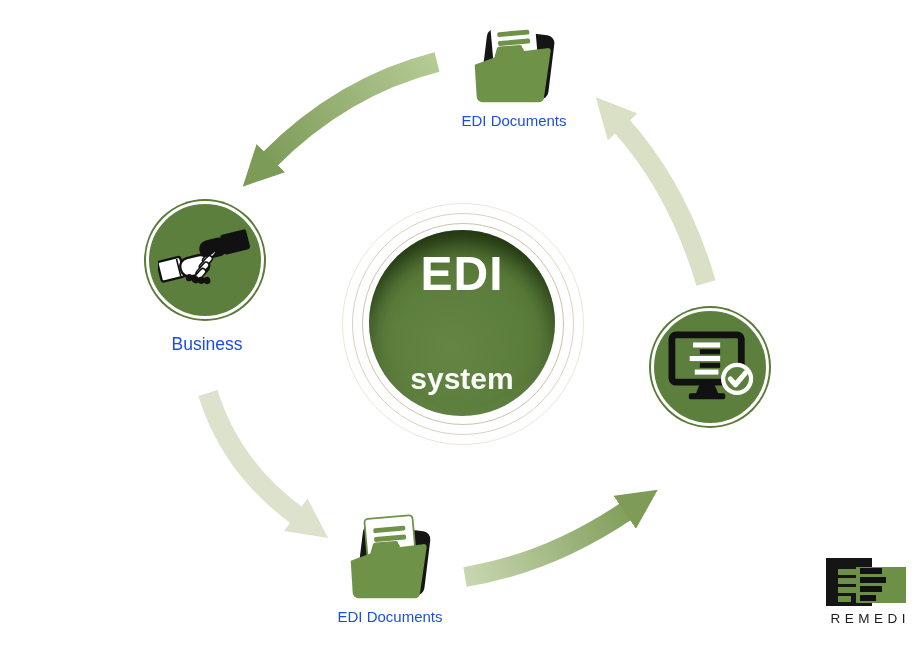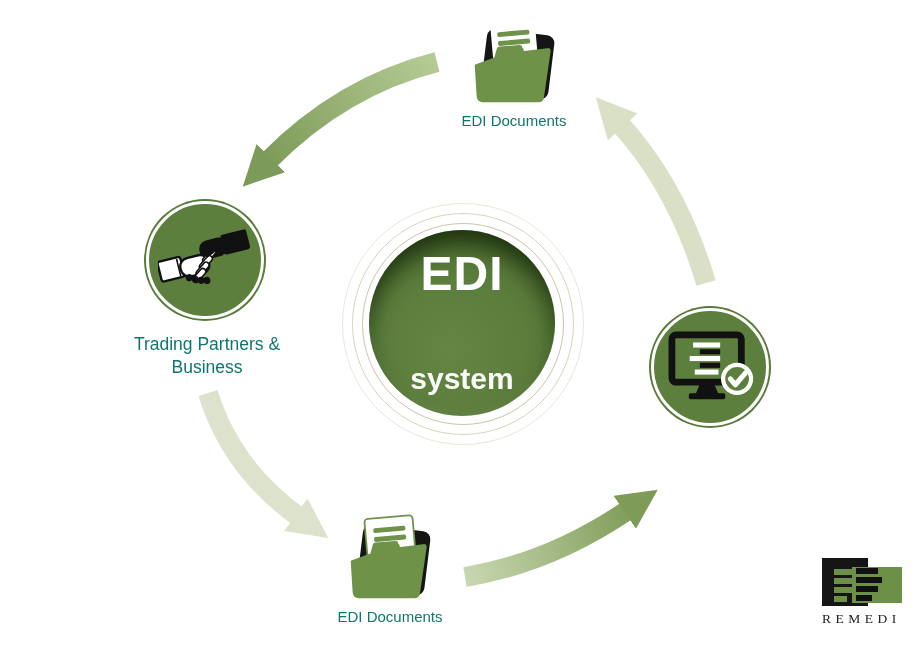--- a/index.html
+++ b/index.html
@@ -21,25 +21,25 @@
   }
   .center-title{font-size:48px;font-weight:700;line-height:1.0;letter-spacing:1px;}
   .center-sub{font-size:30px;font-weight:700;opacity:.97;margin-top:16px;}
   
   .node-circle{
     position:absolute;width:112px;height:112px;border-radius:50%;
     background:#5d7f3d;border:3px solid #fff;box-shadow:0 0 0 2px #597a39;
     display:flex;align-items:center;justify-content:center;
   }
   
-  .lbl{position:absolute;text-align:center;color:#0f766e;}
+  .lbl{position:absolute;text-align:center;color:#1d4ed8;}
   .lbl-small{font-size:15px;line-height:1.25;}
   .lbl-big{font-size:17.5px;line-height:1.34;}
   
-  .logo{position:absolute;left:818px;top:556px;width:92px;display:flex;flex-direction:column;align-items:flex-start;font-family:Liberation Serif, serif;}
+  .logo{position:absolute;left:818px;top:556px;width:92px;display:flex;flex-direction:column;align-items:flex-end;}
   .logo-text{font-size:13.5px;letter-spacing:4.5px;color:#1d1d1d;margin-top:3px;padding-left:4px;}
   svg{display:block;}
 </style>
 </head>
 <body>
 
 <div class="stage">
 
   <svg class="abs" width="920" height="650" viewBox="0 0 920 650" style="left:0;top:0;">
     <defs>
@@ -114,21 +114,20 @@
           <circle cx="35" cy="63" r="4.6"></circle>
           <circle cx="42" cy="67" r="4.6"></circle>
           <circle cx="49" cy="70" r="4.6"></circle>
           <circle cx="56" cy="72" r="4.6"></circle>
         </g>
         <path d="M60 29 q10 -7 17 1 q4 6 -4 10 l-10 4 z" fill="#111"></path>
       </g>
     </svg>
   </div>
   <div class="lbl lbl-big" style="left:97px;top:333px;width:220px;">
-    <div>Trading Partners &amp;</div>
     <div>Business</div>
   </div>
 
   <div class="abs" style="left:340px;top:510px;width:100px;height:96px;">
     <svg width="100" height="96" viewBox="0 0 112 104">
       <g transform="rotate(7 58 55)">
           <rect x="22" y="18" width="76" height="72" rx="9" fill="#151515"></rect>
         </g>
       <g transform="rotate(-5 58 40)">
         <rect x="30" y="6" width="54" height="64" rx="4" fill="#fff" stroke="#6e9247" stroke-width="2"></rect>

